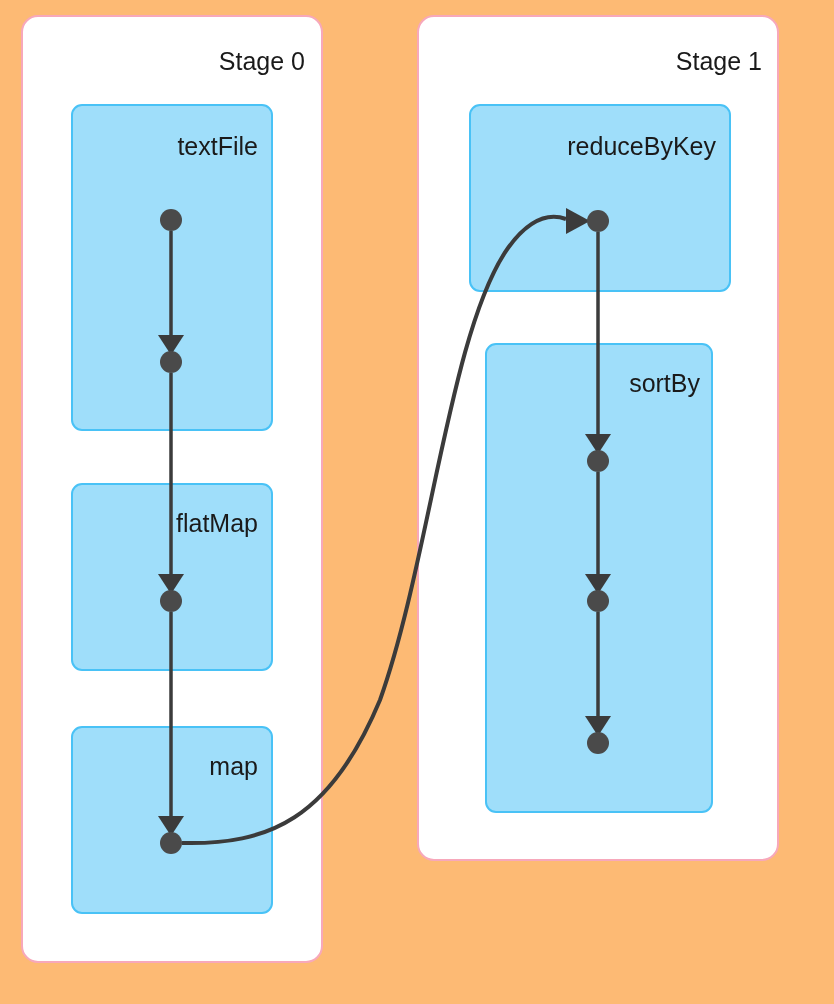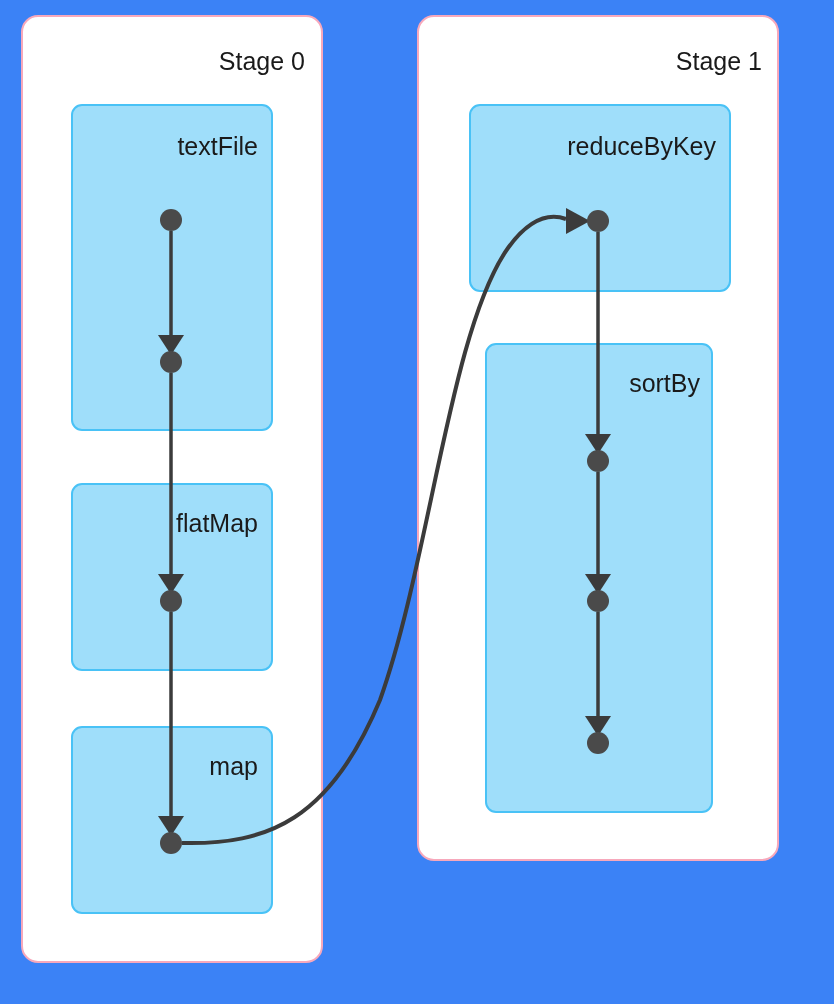--- a/index.html
+++ b/index.html
@@ -10,21 +10,21 @@
   body {
     width: 834px;
     height: 1004px;
     font-family: "Liberation Sans", sans-serif;
     overflow: hidden;
   }
   #canvas-root {
     position: relative;
     width: 834px;
     height: 1004px;
-    background: #3b82f6;
+    background: #fdba74;
   }
   #dag-svg {
     position: absolute;
     top: 0;
     left: 0;
     width: 834px;
     height: 1004px;
     display: block;
   }
   .stage-label {

